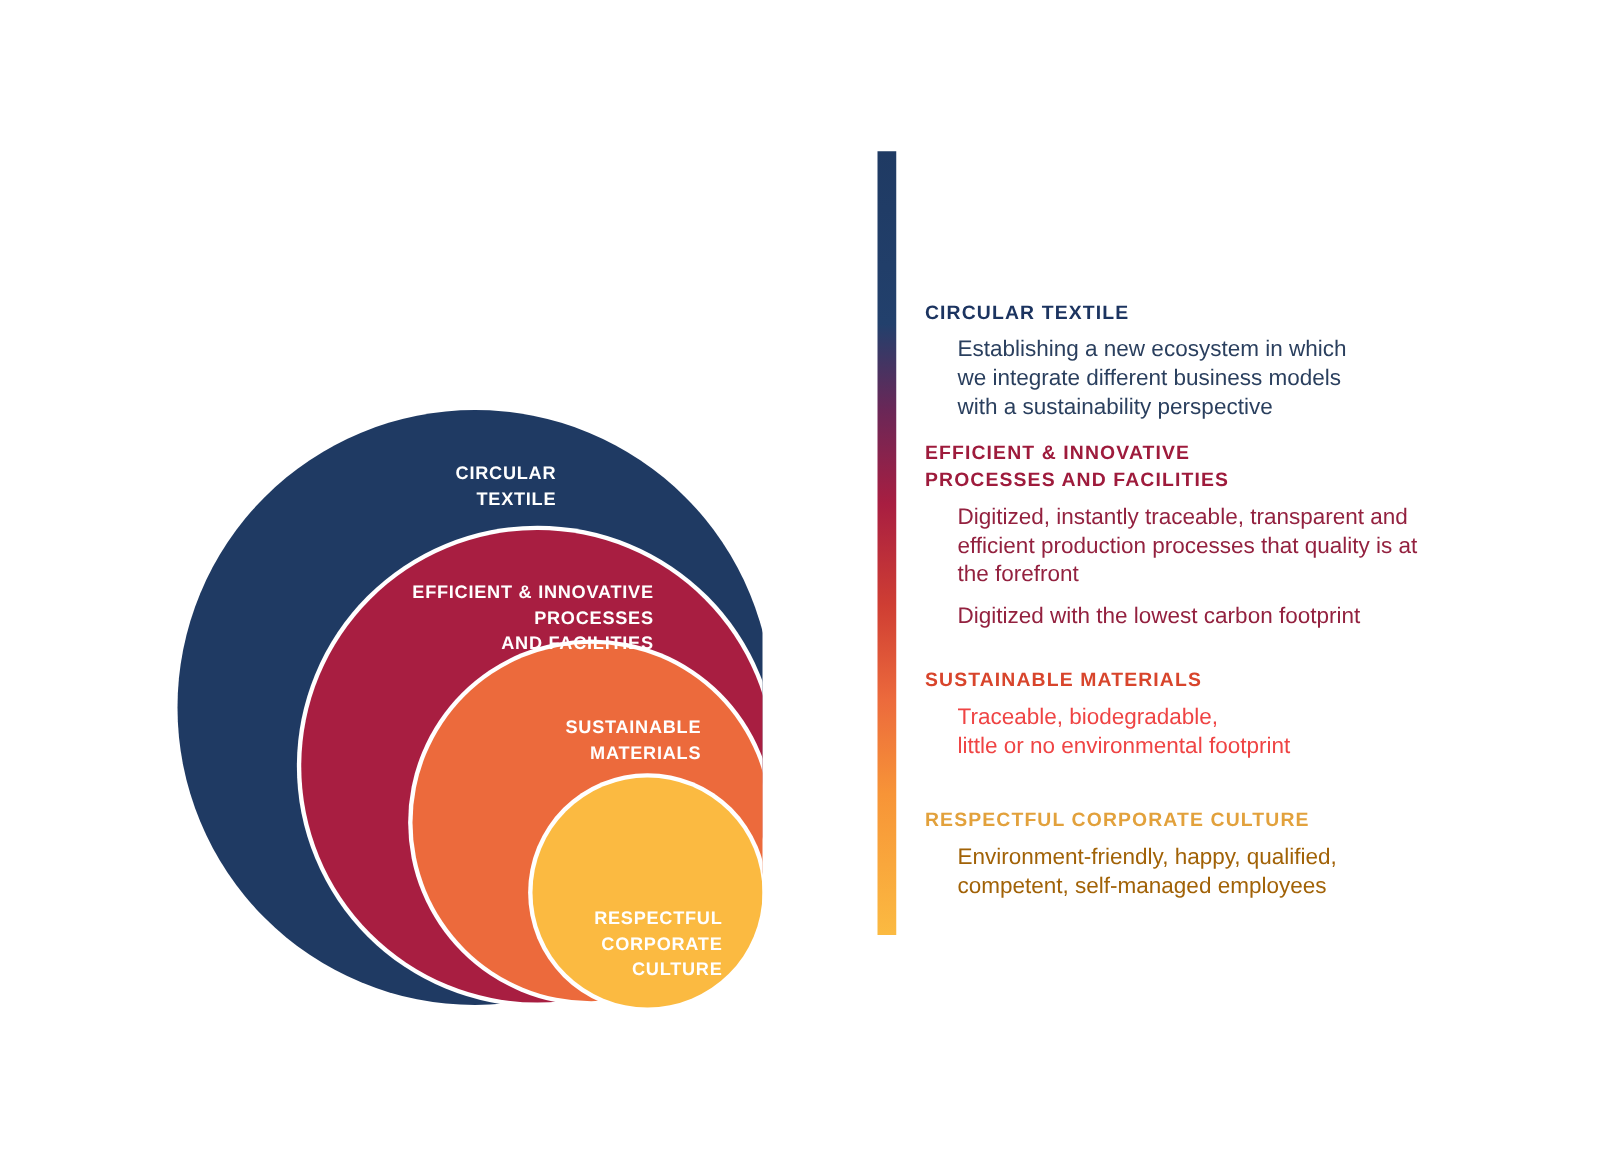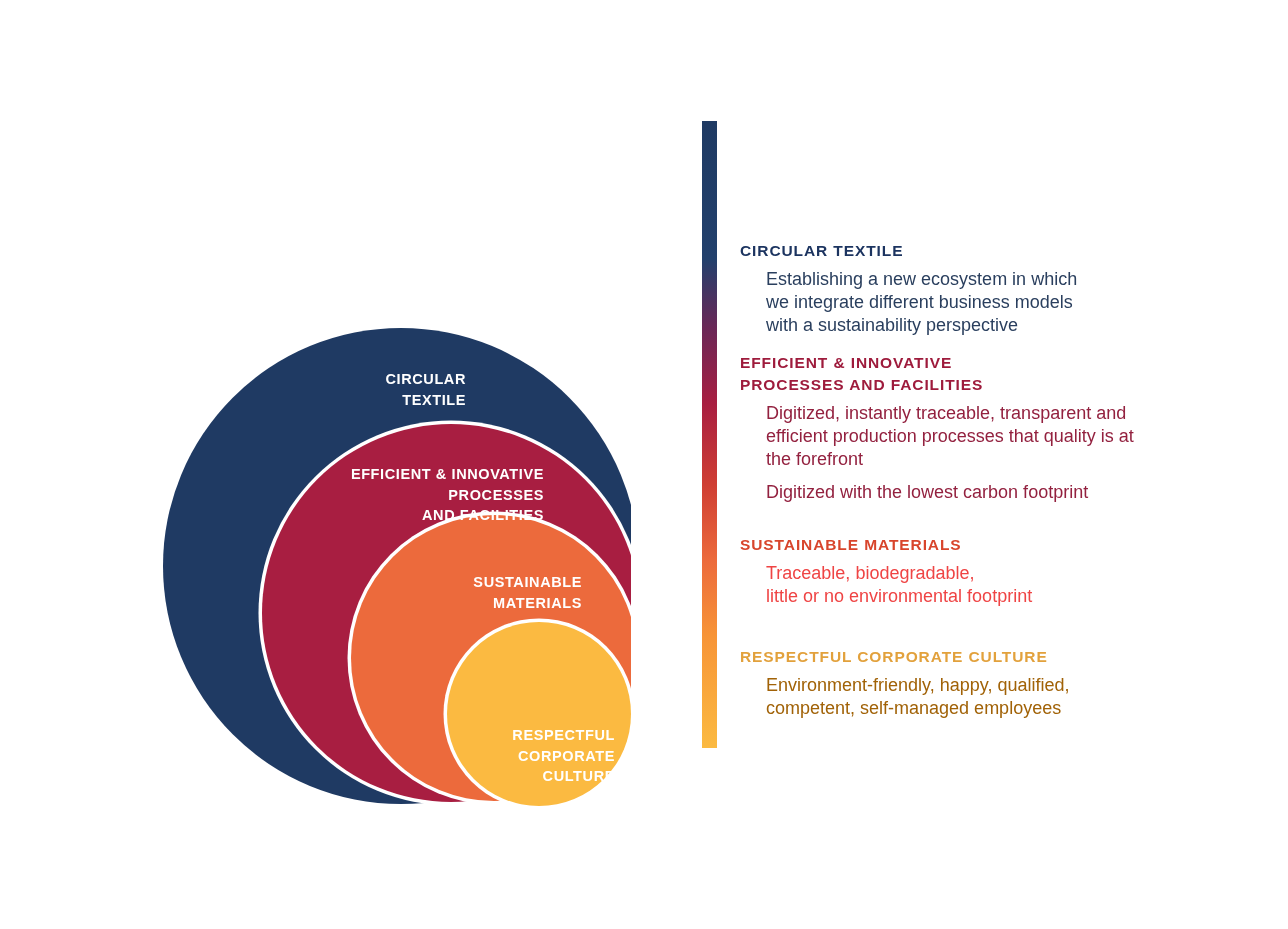--- a/index.html
+++ b/index.html
@@ -23,21 +23,20 @@
     height: 929px;
   }
 
   
   .venn-wrap {
     position: absolute;
     left: 0;
     top: 0;
     width: 660px;
     height: 737px;
-    margin-left: 21px;
   }
   .venn-svg {
     position: absolute;
     left: 0;
     top: 0;
   }
 
   .ring-label {
     position: absolute;
     color: #ffffff;
@@ -45,21 +44,21 @@
     font-size: 14.5px;
     line-height: 1.42;
     letter-spacing: 0.6px;
     text-align: right;
     white-space: pre-line;
     pointer-events: none;
   }
   .label-circular  { left: 250px; top: 369px; width: 195px; }
   .label-efficient { left: 215px; top: 464px; width: 308px; }
   .label-materials { left: 349px; top: 572px; width: 212px; }
-  .label-respectful{ left: 395px; top: 725px; width: 199px; }
+  .label-respectful{ left: 379px; top: 725px; width: 199px; }
 
   
   .legend {
     position: absolute;
     left: 702px;
     top: 121px;
     width: 520px;
     height: 700px;
   }
   .legend-bar {

